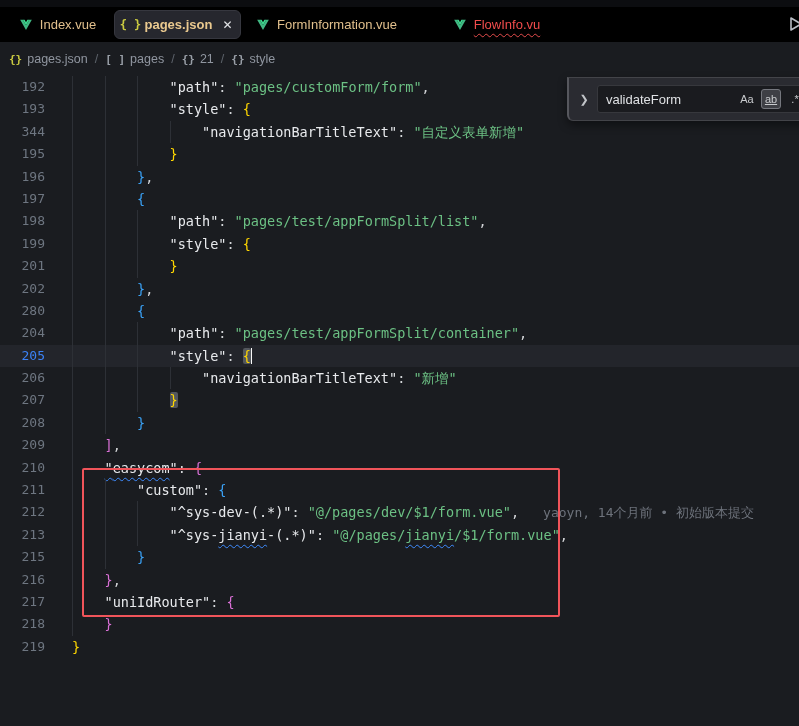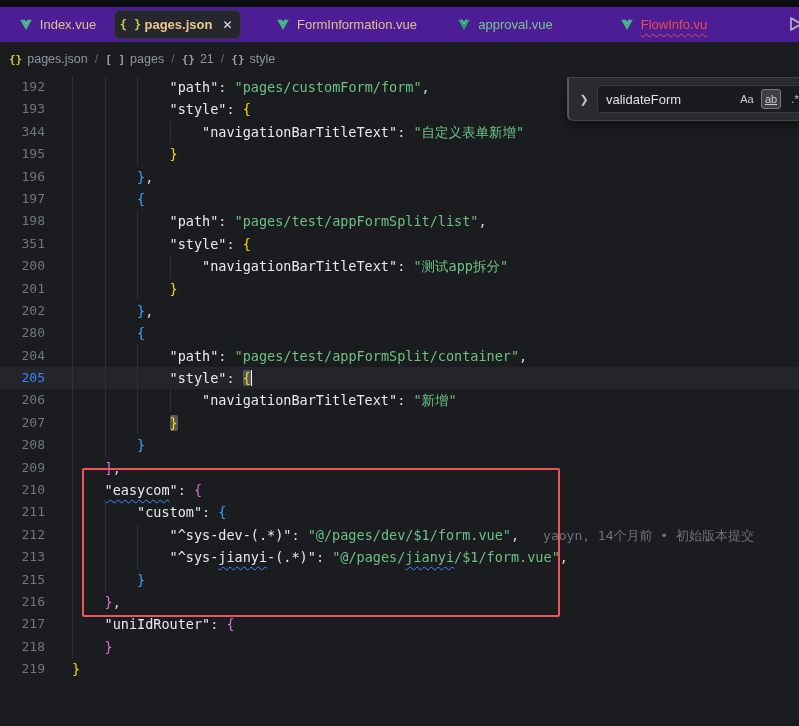--- a/index.html
+++ b/index.html
@@ -8,32 +8,32 @@
     background:#1a1c20;
     font-family:"Liberation Sans", sans-serif;
     position:relative;
   }
 
   
   .top-strip { height:7px; background:#0c0d10; }
 
   
   .tabbar {
-    height:35px; background:#4c1d95;
+    height:35px; background:#000000;
     display:flex; align-items:stretch; position:relative;
   }
   .tab {
     display:flex; align-items:center; justify-content:center;
     gap:6px; font-size:13px; color:#8b939d; cursor:pointer;
     flex:0 0 auto; position:relative;
   }
   .tab.t1 { width:114px; }
   .tab.t2 { width:114px; }
   .tab.t3 { width:127px; background:#26272e; border:1px solid #36373f; border-radius:6px; margin:3px 0; }
-  .tab.t4 { width:170px;margin-left:20px; }
+  .tab.t4 { width:170px; }
   .tab.t5 { width:147px; }
   .tab.t6 { width:170px; }
   .tlabel.mod    { color:#e2c08d; }
   .tlabel.active { color:#eac98f; font-weight:600; }
   .tlabel.preview{ color:#f2f3f5; font-style:italic; }
   .tlabel.added  { color:#73c991; }
   .tlabel.error  { color:#f14c4c; text-decoration:underline wavy #e34b4b 1px; text-underline-offset:4px; }
   .ticon { display:inline-flex; width:16px; height:16px; align-items:center; justify-content:center; }
   .json-braces { color:#cbcb41; font-family:"DejaVu Sans Mono",monospace; font-weight:bold; font-size:12px; }
   .tclose { color:#e4e6e9; font-size:12px; margin-left:4px; cursor:pointer; }
@@ -133,29 +133,20 @@
   <div class="tab t4">
     <span class="ticon">
       <svg width="14" height="14" viewBox="0 0 24 24">
           <path fill="#41b883" d="M2 3h4.4L12 12.6 17.6 3H22L12 20.4z"></path>
           <path fill="#3ddc91" d="M6.4 3h3.2L12 7.2 14.4 3h3.2L12 12.6z"></path>
         </svg>
     </span>
     <span class="tlabel mod">FormInformation.vue</span>
   </div>
 
-  <div class="tab t5">
-    <span class="ticon">
-      <svg width="14" height="14" viewBox="0 0 24 24">
-          <path fill="#2ea06d" d="M2 3h4.4L12 12.6 17.6 3H22L12 20.4z"></path>
-          <path fill="#3ddc91" d="M6.4 3h3.2L12 7.2 14.4 3h3.2L12 12.6z"></path>
-        </svg>
-    </span>
-    <span class="tlabel added">approval.vue</span>
-  </div>
 
   <div class="tab t6">
     <span class="ticon">
       <svg width="14" height="14" viewBox="0 0 24 24">
           <path fill="#41b883" d="M2 3h4.4L12 12.6 17.6 3H22L12 20.4z"></path>
           <path fill="#3ddc91" d="M6.4 3h3.2L12 7.2 14.4 3h3.2L12 12.6z"></path>
         </svg>
     </span>
     <span class="tlabel error">FlowInfo.vu</span>
   </div>
@@ -191,22 +182,21 @@
 
 <div class="editor">
   <div>
       <div class="line"><span class="ln">192</span><span class="lc"><i class="guide" style="left: 27px;"></i><i class="guide" style="left: 59.5px;"></i><i class="guide" style="left: 92px;"></i><span class="ws">            </span><span class="k">"path"</span><span class="pu">: </span><span class="s">"pages/customForm/form"</span><span class="pu">,</span></span></div>
       <div class="line"><span class="ln">193</span><span class="lc"><i class="guide" style="left: 27px;"></i><i class="guide" style="left: 59.5px;"></i><i class="guide" style="left: 92px;"></i><span class="ws">            </span><span class="k">"style"</span><span class="pu">: </span><span class="p1">{</span></span></div>
       <div class="line"><span class="ln">344</span><span class="lc"><i class="guide" style="left: 27px;"></i><i class="guide" style="left: 59.5px;"></i><i class="guide" style="left: 92px;"></i><i class="guide" style="left: 124.5px;"></i><span class="ws">                </span><span class="k">"navigationBarTitleText"</span><span class="pu">: </span><span class="s">"自定义表单新增"</span></span></div>
       <div class="line"><span class="ln">195</span><span class="lc"><i class="guide" style="left: 27px;"></i><i class="guide" style="left: 59.5px;"></i><i class="guide" style="left: 92px;"></i><span class="ws">            </span><span class="p1">}</span></span></div>
       <div class="line"><span class="ln">196</span><span class="lc"><i class="guide" style="left: 27px;"></i><i class="guide" style="left: 59.5px;"></i><span class="ws">        </span><span class="p3">}</span><span class="pu">,</span></span></div>
       <div class="line"><span class="ln">197</span><span class="lc"><i class="guide" style="left: 27px;"></i><i class="guide" style="left: 59.5px;"></i><span class="ws">        </span><span class="p3">{</span></span></div>
       <div class="line"><span class="ln">198</span><span class="lc"><i class="guide" style="left: 27px;"></i><i class="guide" style="left: 59.5px;"></i><i class="guide" style="left: 92px;"></i><span class="ws">            </span><span class="k">"path"</span><span class="pu">: </span><span class="s">"pages/test/appFormSplit/list"</span><span class="pu">,</span></span></div>
-      <div class="line"><span class="ln">351</span><span class="lc"><i class="guide" style="left: 27px;"></i><i class="guide" style="left: 59.5px;"></i><i class="guide" style="left: 92px;"></i><span class="ws">            </span><span class="k">"style"</span><span class="pu">: </span><span class="p1">{</span></span></div>
-      <div class="line"><span class="ln">200</span><span class="lc"><i class="guide" style="left: 27px;"></i><i class="guide" style="left: 59.5px;"></i><i class="guide" style="left: 92px;"></i><i class="guide" style="left: 124.5px;"></i><span class="ws">                </span><span class="k">"navigationBarTitleText"</span><span class="pu">: </span><span class="s">"测试app拆分"</span></span></div>
+      <div class="line"><span class="ln">199</span><span class="lc"><i class="guide" style="left: 27px;"></i><i class="guide" style="left: 59.5px;"></i><i class="guide" style="left: 92px;"></i><span class="ws">            </span><span class="k">"style"</span><span class="pu">: </span><span class="p1">{</span></span></div>
       <div class="line"><span class="ln">201</span><span class="lc"><i class="guide" style="left: 27px;"></i><i class="guide" style="left: 59.5px;"></i><i class="guide" style="left: 92px;"></i><span class="ws">            </span><span class="p1">}</span></span></div>
       <div class="line"><span class="ln">202</span><span class="lc"><i class="guide" style="left: 27px;"></i><i class="guide" style="left: 59.5px;"></i><span class="ws">        </span><span class="p3">}</span><span class="pu">,</span></span></div>
       <div class="line"><span class="ln">280</span><span class="lc"><i class="guide" style="left: 27px;"></i><i class="guide" style="left: 59.5px;"></i><span class="ws">        </span><span class="p3">{</span></span></div>
       <div class="line"><span class="ln">204</span><span class="lc"><i class="guide" style="left: 27px;"></i><i class="guide" style="left: 59.5px;"></i><i class="guide" style="left: 92px;"></i><span class="ws">            </span><span class="k">"path"</span><span class="pu">: </span><span class="s">"pages/test/appFormSplit/container"</span><span class="pu">,</span></span></div>
       <div class="line current"><span class="ln">205</span><span class="lc"><i class="guide" style="left: 27px;"></i><i class="guide" style="left: 59.5px;"></i><i class="guide" style="left: 92px;"></i><span class="ws">            </span><span class="k">"style"</span><span class="pu">: </span><span class="p1 bm">{</span><span class="caret"></span></span></div>
       <div class="line"><span class="ln">206</span><span class="lc"><i class="guide" style="left: 27px;"></i><i class="guide" style="left: 59.5px;"></i><i class="guide" style="left: 92px;"></i><i class="guide" style="left: 124.5px;"></i><span class="ws">                </span><span class="k">"navigationBarTitleText"</span><span class="pu">: </span><span class="s">"新增"</span></span></div>
       <div class="line"><span class="ln">207</span><span class="lc"><i class="guide" style="left: 27px;"></i><i class="guide" style="left: 59.5px;"></i><i class="guide" style="left: 92px;"></i><span class="ws">            </span><span class="p1 bm">}</span></span></div>
       <div class="line"><span class="ln">208</span><span class="lc"><i class="guide" style="left: 27px;"></i><i class="guide" style="left: 59.5px;"></i><span class="ws">        </span><span class="p3">}</span></span></div>
       <div class="line"><span class="ln">209</span><span class="lc"><i class="guide" style="left: 27px;"></i><span class="ws">    </span><span class="p2">]</span><span class="pu">,</span></span></div>
       <div class="line"><span class="ln">210</span><span class="lc"><i class="guide" style="left: 27px;"></i><span class="ws">    </span><span class="k sq">"</span><span class="k sq">easycom</span><span class="k">"</span><span class="pu">: </span><span class="p2">{</span></span></div>

